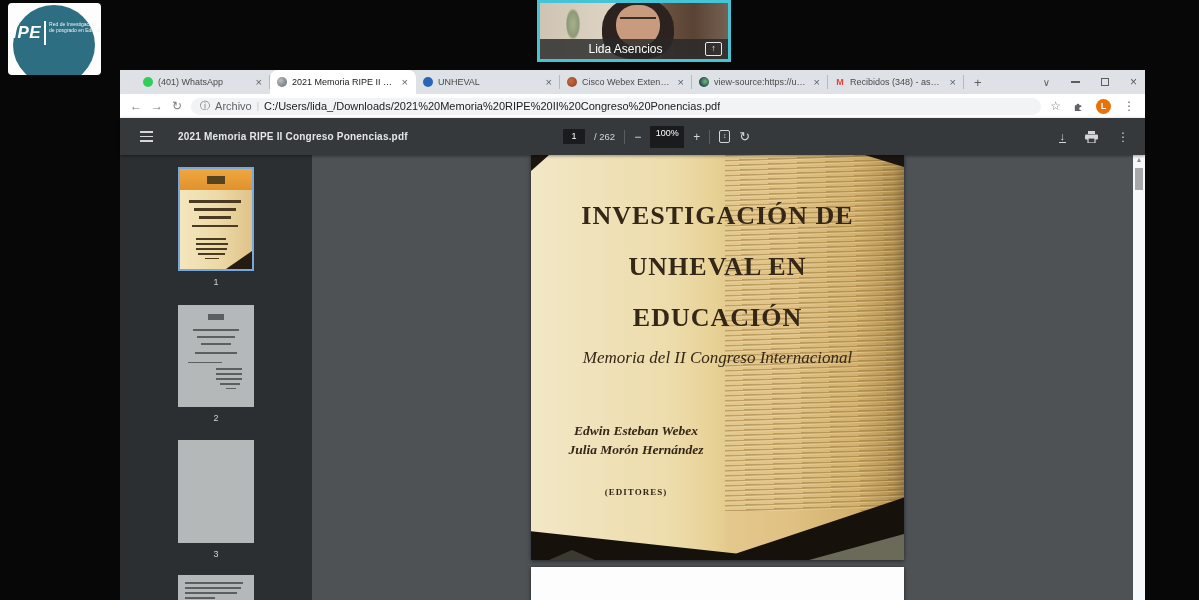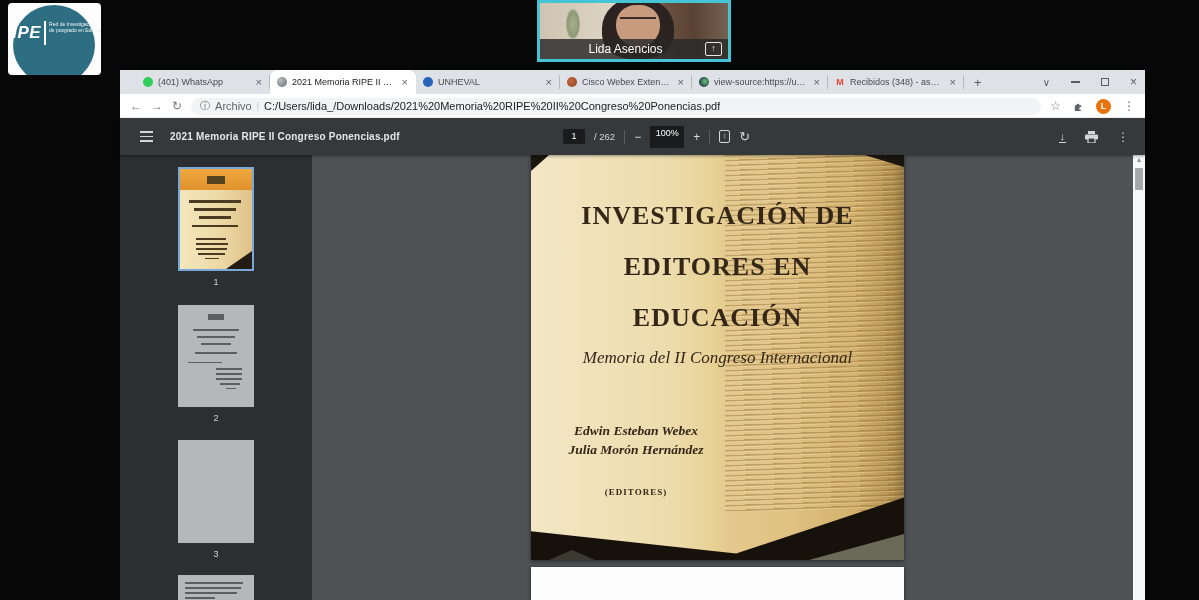--- a/index.html
+++ b/index.html
@@ -74,21 +74,21 @@
   .omni-label { color:#5f6368; font-size:11px; }
   .omni-sep { color:#c6c9cc; font-size:9px; }
   .omni-url { color:#202124; font-size:11px; white-space:nowrap; overflow:hidden; }
   .bar-right { display:flex; align-items:center; gap:12px; }
   .avatar { width:15px; height:15px; border-radius:50%; background:#e8710a; color:#fff;
             font-size:9px; font-weight:bold; text-align:center; line-height:15px; }
   .puzzle-svg { width:11px; height:11px; fill:#5f6368; }
 
   
   .pdf-toolbar { height:37px; background:#35393c; display:flex; align-items:center;
-                 color:#e4e6e7; position:relative; box-shadow:0 1px 3px rgba(0,0,0,.4); z-index:3;}
+                 color:#e4e6e7; position:relative; box-shadow:0 1px 3px rgba(0,0,0,.4); z-index:3;gap:8px;}
   .hamburger { margin-left:20px; display:flex; flex-direction:column; gap:2.5px; }
   .hamburger i { width:13px; height:1.8px; background:#d4d6d7; }
   .pdf-title { margin-left:17px; font-size:10px; font-weight:bold; letter-spacing:.2px; }
   .pdf-center { position:absolute; left:443px; display:flex; align-items:center; gap:9px; }
   .page-box, .zoom-box { background:#191b1c; color:#fff; font-size:9px; text-align:center; border-radius:1px; }
   .page-box { width:22px; height:15px; line-height:15px; }
   .zoom-box { width:34px; height:22px; line-height:15px; }
   .page-total { font-size:9.5px; color:#d4d6d7; }
   .tb-divider { width:1px; height:14px; background:#5a5e61; }
   .tb-btn { color:#d4d6d7; font-size:12px; line-height:12px; }
@@ -330,21 +330,21 @@
       <div class="pdf-main">
         <div class="page1">
           <div class="fore-edge"></div>
           <div class="wedge-tl"></div>
           <div class="wedge-tr"></div>
           <div class="cover-bottom"></div>
           <div class="floor-patch"></div>
           <div class="floor-patch2"></div>
 
           <div class="cover-text cv-title" style="top:46px">INVESTIGACIÓN DE</div>
-          <div class="cover-text cv-title" style="top:97px">EDITORES EN</div>
+          <div class="cover-text cv-title" style="top:97px">UNHEVAL EN</div>
           <div class="cover-text cv-title" style="top:148px">EDUCACIÓN</div>
           <div class="cover-text cv-sub" style="top:193px">Memoria del II Congreso Internacional</div>
           <div class="cover-text cv-authors">
             <div>Edwin Esteban Webex</div>
             <div>Julia Morón Hernández</div>
           </div>
           <div class="cover-text cv-editors">(EDITORES)</div>
         </div>
 
         <div class="page2"></div>

